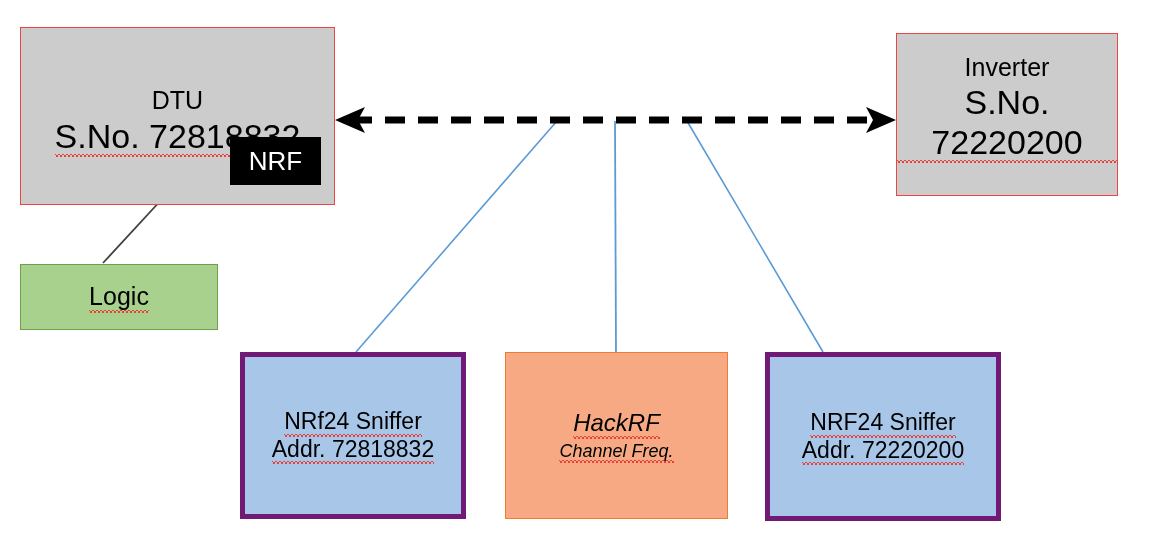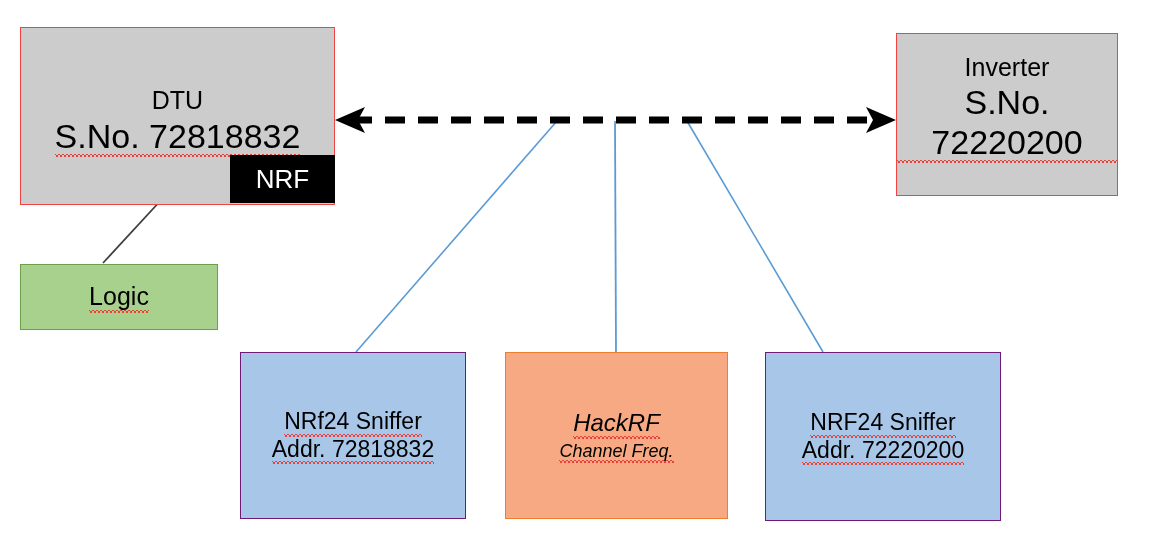--- a/index.html
+++ b/index.html
@@ -49,35 +49,35 @@
     position: absolute;
     box-sizing: border-box;
     background: #000000;
     color: #ffffff;
     display: flex;
     align-items: center;
     justify-content: center;
     font-size: 26px;
   }
   #gd32-box { left: 20px; top: 155px; width: 104px; height: 48px; }
-  #nrf-box  { left: 230px; top: 155px; width: 105px; height: 48px; }
+  #nrf-box  { left: 230px; top: 137px; width: 91px; height: 48px; }
 
   
   #logic-box {
     left: 20px; top: 264px; width: 198px; height: 66px;
     background: #a9d18e;
     border: 1px solid #6ea04a;
     font-size: 25px;
   }
   #logic-box .grey-line-1 { font-size: 25px; }
 
   
   .blue-box {
     background: #a7c6e8;
-    border: 1px solid #701a75;
+    border: 5px solid #701a75;
     font-size: 23px;
   }
   #sniffer-left  { left: 240px; top: 352px; width: 226px; height: 167px; }
   #sniffer-right { left: 765px; top: 352px; width: 236px; height: 169px; }
   .orange-box {
     background: #f7a983;
     border: 1px solid #ed7d31;
   }
   #hackrf-box { left: 505px; top: 352px; width: 223px; height: 167px; font-style: italic; }
   #hackrf-box .hack-title { font-size: 24px; margin-bottom: 3px; }

